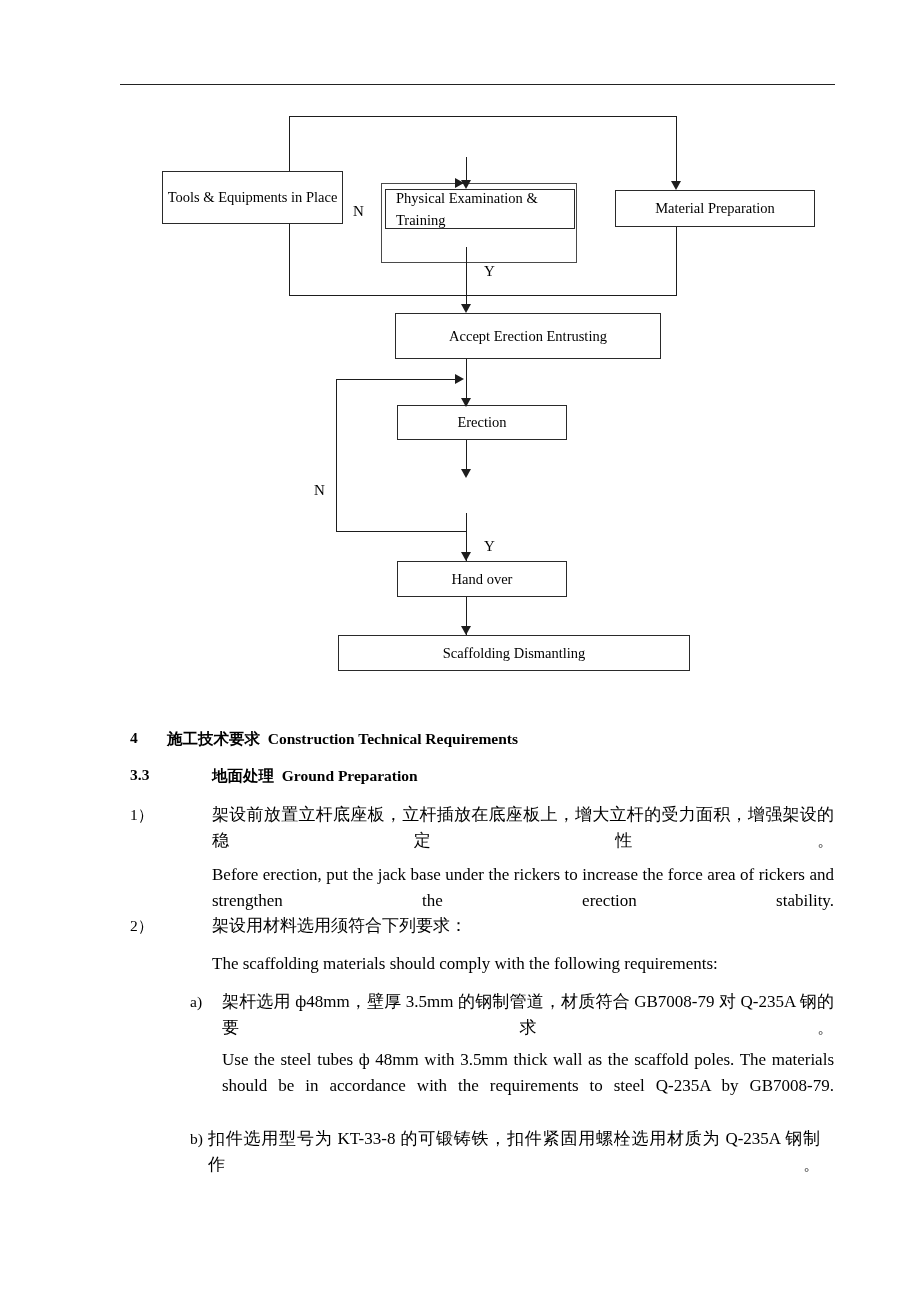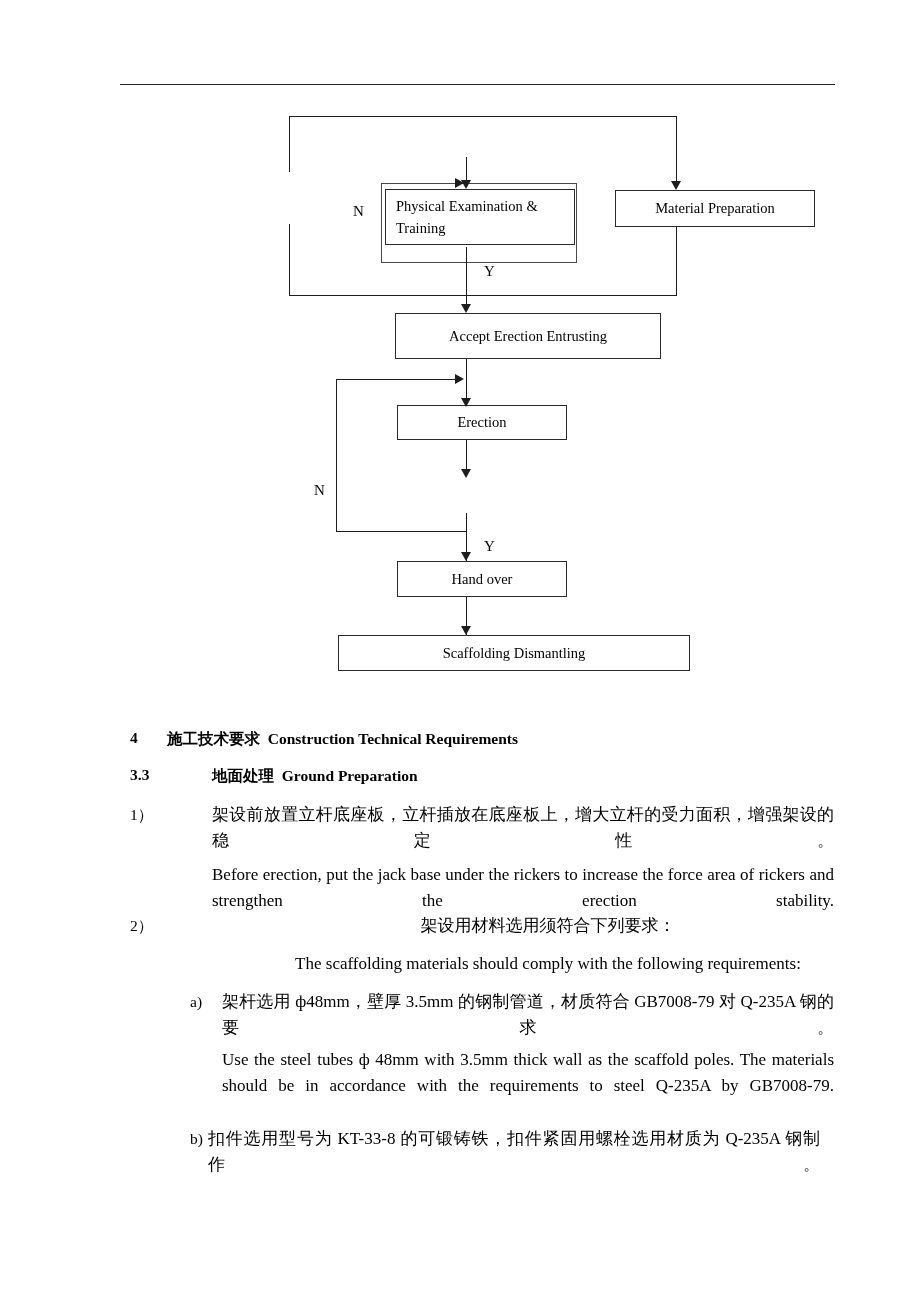--- a/index.html
+++ b/index.html
@@ -122,46 +122,49 @@
     font-family: "Liberation Serif", "DejaVu Serif", serif;
   }
   .justified {
     text-align: justify;
   }
   .justified::after {
     content: "";
     display: inline-block;
     width: 100%;
   }
-  .nojust { text-align: center; margin-left: 25px; }
+  .nojust { text-align: left; }
 </style>
 </head>
 <body>
 
 <div class="page">
 
   <div class="header-rule"></div>
 
   <div class="flowchart">
 
     <div class="fc-line fc-h" style="left:289px; top:116px; width:388px;"></div>
     <div class="fc-line fc-v" style="left:289px; top:116px; height:56px;"></div>
     <div class="fc-line fc-v" style="left:676px; top:116px; height:66px;"></div>
     <div class="fc-arrow down" style="left:671px; top:181px;"></div>
 
     <div class="fc-line fc-v" style="left:466px; top:157px; height:26px;"></div>
     <div class="fc-arrow down" style="left:461px; top:180px;"></div>
 
+    <div class="fc-box" style="left:162px; top:171px; width:181px; height:53px;">
+      <span>Tools &amp; Equipments in Place</span>
+    </div>
 
     <div class="fc-label" style="left:353px; top:203px;">N</div>
 
     <div class="fc-outline" style="left:381px; top:183px; width:196px; height:80px;"></div>
     <div class="fc-arrow right" style="left:455px; top:178px;"></div>
 
-    <div class="fc-box left-align" style="left:385px; top:189px; width:190px; height:56px;">
+    <div class="fc-box left-align" style="left:385px; top:189px; width:190px; height:40px;">
       <span>Physical  Examination  &amp;  Training</span>
     </div>
 
     <div class="fc-box" style="left:615px; top:190px; width:200px; height:37px;">
       <span>Material Preparation</span>
     </div>
 
     <div class="fc-line fc-v" style="left:289px; top:224px; height:71px;"></div>
 
     <div class="fc-line fc-v" style="left:676px; top:227px; height:68px;"></div>

